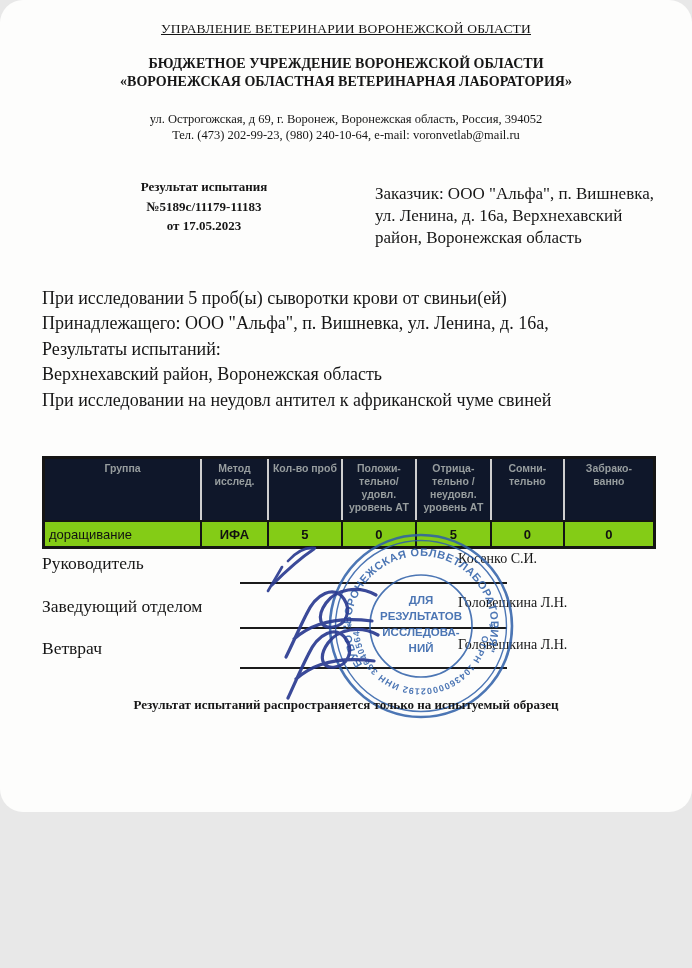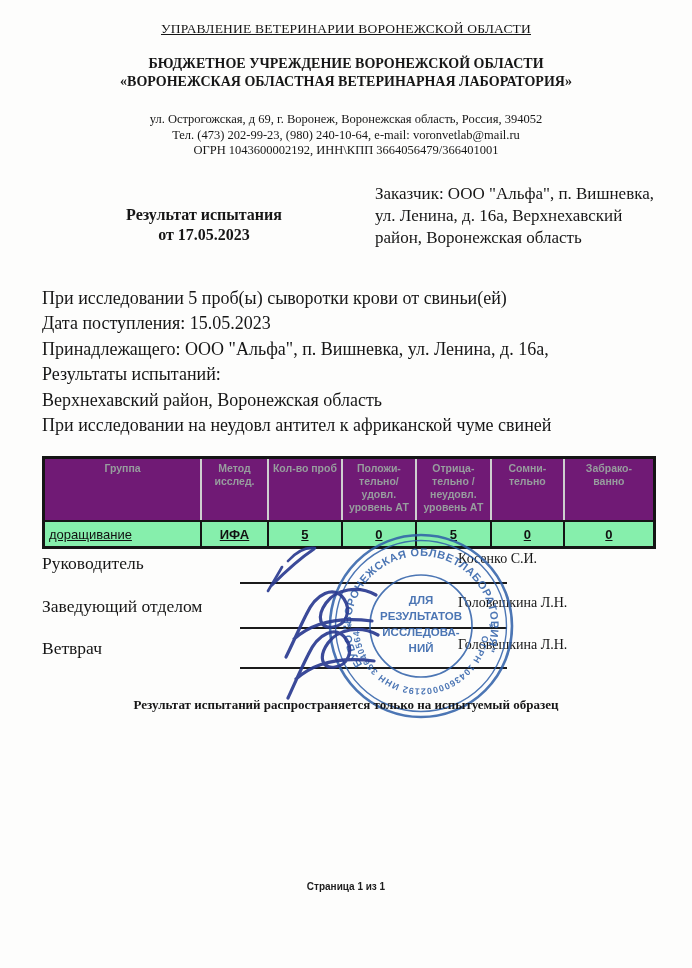--- a/index.html
+++ b/index.html
@@ -1,54 +1,53 @@
 <!DOCTYPE html>
 <html><head>
 <meta charset="utf-8">
 <style>
   html,body { margin:0; padding:0; background:#e8e8e8; }
   .page {
-    position:relative; width:692px; height:968px; margin:0 auto;
+    position:relative; width:692px; height:812px; margin:0 auto;
     background:#fdfdfc; overflow:hidden;
-    font-family:"Liberation Serif", serif; color:#161616;
+    font-family:"Liberation Serif", serif; color:#161616;border-radius:23px;
   }
   .abs { position:absolute; white-space:nowrap; }
   .center { left:0; right:0; text-align:center; white-space:normal; }
 
   .org-title { top:21px; font-size:13.5px; letter-spacing:0.2px; text-decoration:underline; }
   .inst { top:55px; font-size:14px; font-weight:bold; line-height:17.5px; }
   .addr { top:112px; font-size:12.5px; line-height:15.5px; }
 
-  .result-block { top:205px; left:58px; width:292px; text-align:center;
-                  font-weight:bold; font-size:16px; line-height:19.5px; white-space:normal; }
+  .result-block { top:177px; left:58px; width:292px; text-align:center;
+                  font-weight:bold; font-size:13px; line-height:19.5px; white-space:normal; }
   .customer-block { top:183px; left:375px; width:285px; font-size:17px; line-height:22px; white-space:normal; }
 
   .body-text { top:286px; left:42px; font-size:18px; line-height:25.4px; }
   .body-text div { white-space:nowrap; }
 
   table.results {
     position:absolute; top:456px; left:42px; width:614px;
     border-collapse:separate; border-spacing:0;
     border:3px solid #151515; table-layout:fixed;
     font-family:"Liberation Sans", sans-serif;
   }
   table.results th {
-    background:#701a75; color:#979d9e;
+    background:#0f172a; color:#979d9e;
     font-size:10.5px; font-weight:bold; line-height:13px;
     white-space:pre-line; text-align:center; vertical-align:top;
     padding:3px 1px 0 1px; height:58px;
     border-right:2px solid #cfcfcf;
   }
   table.results th:last-child { border-right:none; }
   table.results td {
-    background:#86efac; color:#111;
+    background:#84cc16; color:#111;
     font-size:13px; text-align:center; height:22px; padding:1px 4px;
     border-right:2px solid #151515; border-top:2px solid #151515;
     font-weight:bold;
-    text-decoration:underline;
   }
   table.results td:first-child { text-align:left; font-weight:normal; }
   table.results td:last-child { border-right:none; }
 
   .sig-label { left:42px; font-size:17.5px; }
   .sig-name  { left:458px; font-size:14px; }
   .sig-line  { position:absolute; left:240px; width:267px; border-top:2px solid #1b1b1b; }
 
   .disclaimer { top:697px; font-size:13px; font-weight:bold; }
 
@@ -67,32 +66,31 @@
 <div class="page">
 
   <div class="abs center org-title">УПРАВЛЕНИЕ ВЕТЕРИНАРИИ ВОРОНЕЖСКОЙ ОБЛАСТИ</div>
   <div class="abs center inst">
     <div>БЮДЖЕТНОЕ УЧРЕЖДЕНИЕ ВОРОНЕЖСКОЙ ОБЛАСТИ</div>
     <div>«ВОРОНЕЖСКАЯ ОБЛАСТНАЯ ВЕТЕРИНАРНАЯ ЛАБОРАТОРИЯ»</div>
   </div>
   <div class="abs center addr">
     <div>ул. Острогожская, д 69, г. Воронеж, Воронежская область, Россия, 394052</div>
     <div>Тел. (473) 202-99-23, (980) 240-10-64, e-mail: voronvetlab@mail.ru</div>
-    <div>ОГРН 1043600002192, ИНН\КПП 3664056479/366401001</div>
   </div>
 
   <div class="abs result-block">
     <div>Результат испытания</div>
+    <div>№5189с/11179-11183</div>
     <div>от 17.05.2023</div>
   </div>
   <div class="abs customer-block">Заказчик: ООО "Альфа", п. Вишневка, ул. Ленина, д. 16а, Верхнехавский район, Воронежская область</div>
 
   <div class="abs body-text">
     <div>При исследовании 5 проб(ы) сыворотки крови от свиньи(ей)</div>
-    <div>Дата поступления: 15.05.2023</div>
     <div>Принадлежащего: ООО "Альфа", п. Вишневка, ул. Ленина, д. 16а,</div>
     <div>Результаты испытаний:</div>
     <div>Верхнехавский район, Воронежская область</div>
     <div>При исследовании на неудовл антител к африканской чуме свиней</div>
   </div>
 
   <table class="results">
     <colgroup>
       <col style="width:155px">
         <col style="width:66px">

